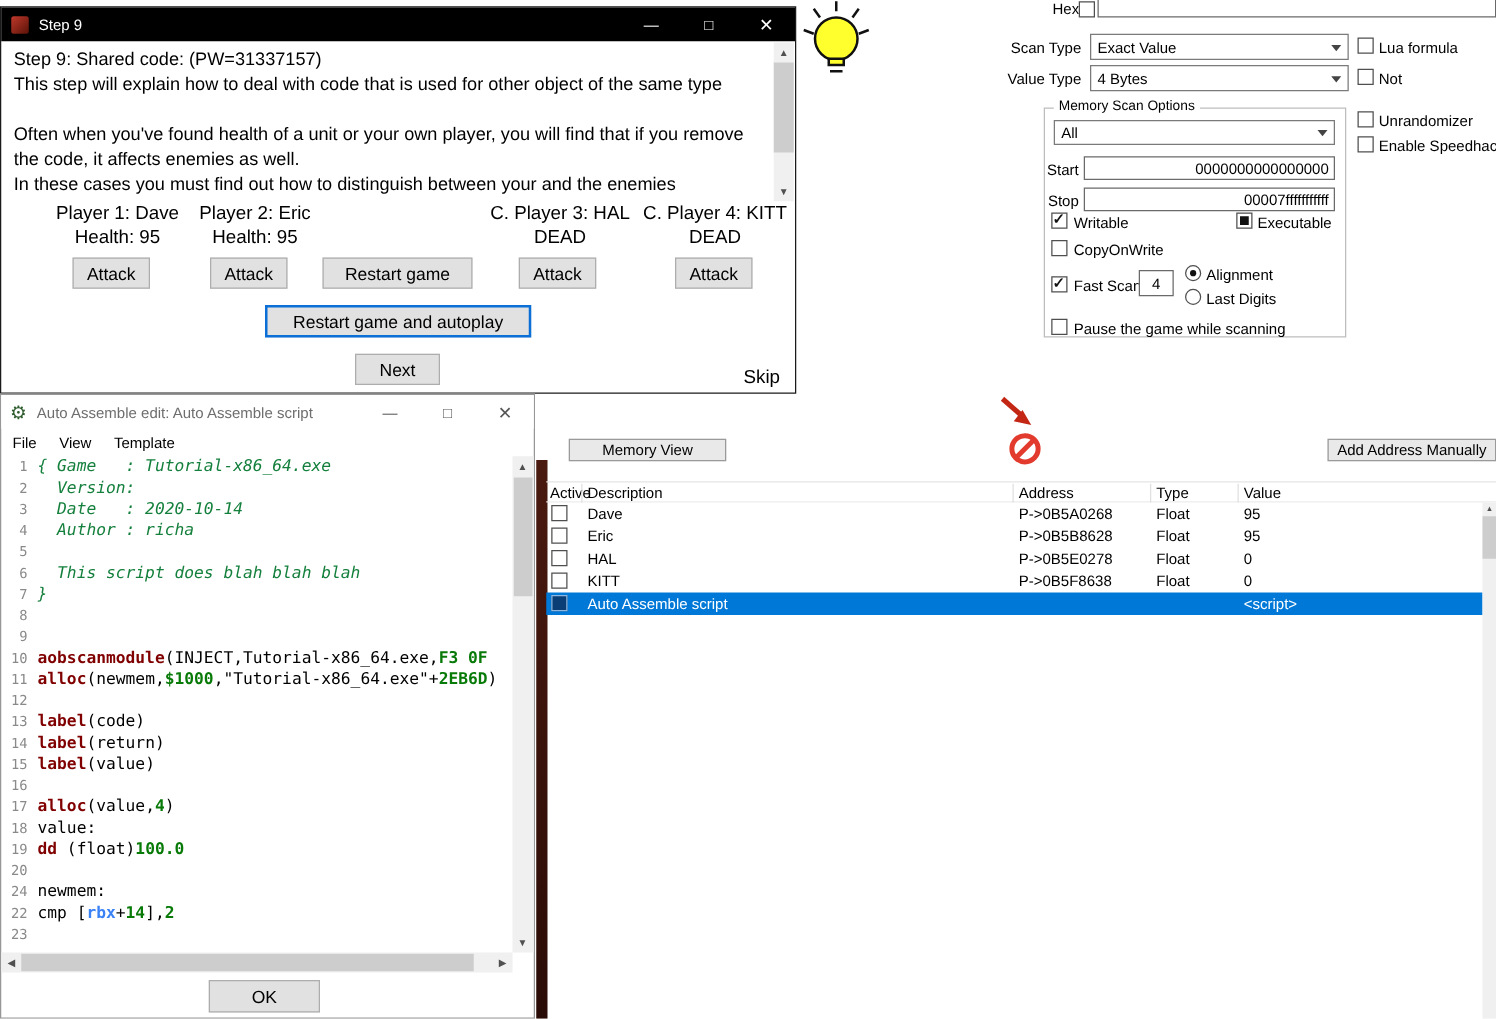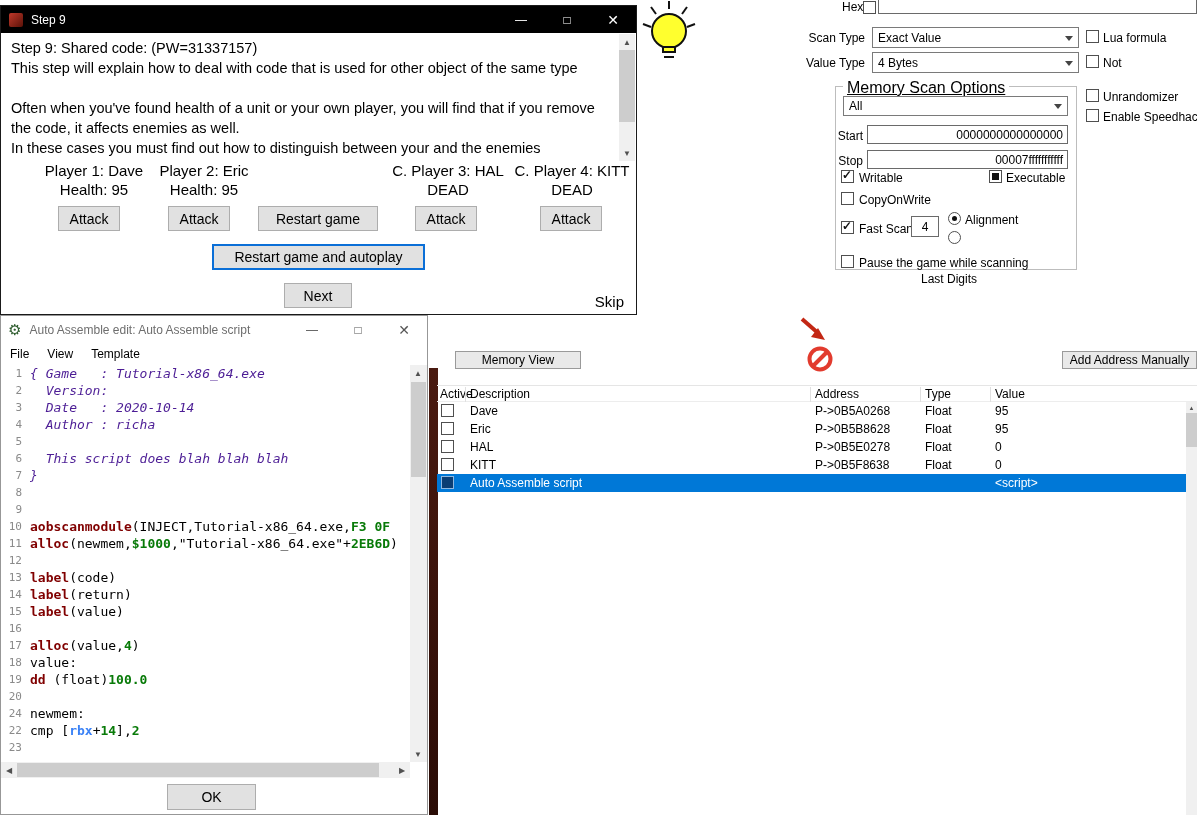--- a/index.html
+++ b/index.html
@@ -48,29 +48,29 @@
   #aa-title .gear { font-size:15px; color:#2f5d2f; margin:0 8px 0 7px; }
   #aa-title .tb-btn { color:#555; }
   #aa-menu { position:absolute; left:0; top:28px; width:100%; height:20px; display:flex; font-size:12px; color:#000; }
   #aa-menu span { padding:3px 9px; }
   #aa-gutter { position:absolute; left:0; top:49px; width:27px; height:396px; overflow:hidden;
                font-family:"DejaVu Sans Mono", monospace; font-size:11px; color:#8a8a8a; text-align:right; }
   #aa-gutter .ln { height:17px; line-height:17px; padding-right:6px; }
   #aa-code { position:absolute; left:29px; top:49px; width:381px; height:396px; overflow:hidden;
              font-family:"DejaVu Sans Mono", monospace; font-size:13px; }
   #aa-code .cl { height:17px; line-height:17px; white-space:pre; }
-  .cmt { color:#4c1d95; font-style:italic; }
+  .cmt { color:#15803d; font-style:italic; }
   .kw  { color:#800000; font-weight:bold; }
   .num { color:#087a08; font-weight:bold; }
   .reg { color:#3b82f6; font-weight:bold; }
   .plain { color:#000; }
 
   
   .groupbox { position:absolute; border:1px solid #bdbdbd; }
-  .groupbox-label { position:absolute; background:#fff; padding:0 4px; font-size:16px;text-decoration:underline; }
+  .groupbox-label { position:absolute; background:#fff; padding:0 4px; font-size:11px; }
 
   
   #addr-header { position:absolute; left:437px; top:385px; width:760px; height:17px; font-size:12px;
                  border-top:1px solid #e5e5e5; border-bottom:1px solid #ededed; color:#000; }
   #addr-header span { position:absolute; top:1px; }
   .hsep { position:absolute; top:1px; width:1px; height:15px; background:#e0e0e0; }
   #addr-rows { position:absolute; left:437px; top:402px; width:760px; }
   .arow { position:relative; height:18px; font-size:12px; color:#000; width:749px;text-align:right; }
   .arow.sel { background:#0078d7; color:#fff; }
   .arow span.cell { position:absolute; top:2px; white-space:nowrap; }
@@ -201,21 +201,21 @@
 
     <span class="cbx" style="left:841px; top:192px;"></span>
     <span class="lbl12" style="left:859px; top:193px;">CopyOnWrite</span>
 
     <span class="cbx checked" style="left:841px; top:221px;"></span>
     <span class="lbl12" style="left:859px; top:222px;">Fast Scan</span>
     <div class="inputbox" style="left:911px; top:216px; width:28px; height:21px; justify-content:center;">4</div>
     <span class="radio on" style="left:948px; top:212px;"></span>
     <span class="lbl12" style="left:965px; top:213px;">Alignment</span>
     <span class="radio" style="left:948px; top:231px;"></span>
-    <span class="lbl12" style="left:921px; top:232px;margin-top:40px;">Last Digits</span>
+    <span class="lbl12" style="left:965px; top:232px;">Last Digits</span>
 
     <span class="cbx" style="left:841px; top:255px;"></span>
     <span class="lbl12" style="left:859px; top:256px;">Pause the game while scanning</span>
   </div>
 
   <div style="position:absolute; left:798px; top:316px; width:30px; height:26px;">
     <svg width="30" height="26" viewBox="0 0 30 26">
       <line x1="4" y1="3" x2="20" y2="17" stroke="#c32714" stroke-width="4"></line>
       <polygon points="27,24 13,21 20,12" fill="#c32714"></polygon>
     </svg>

